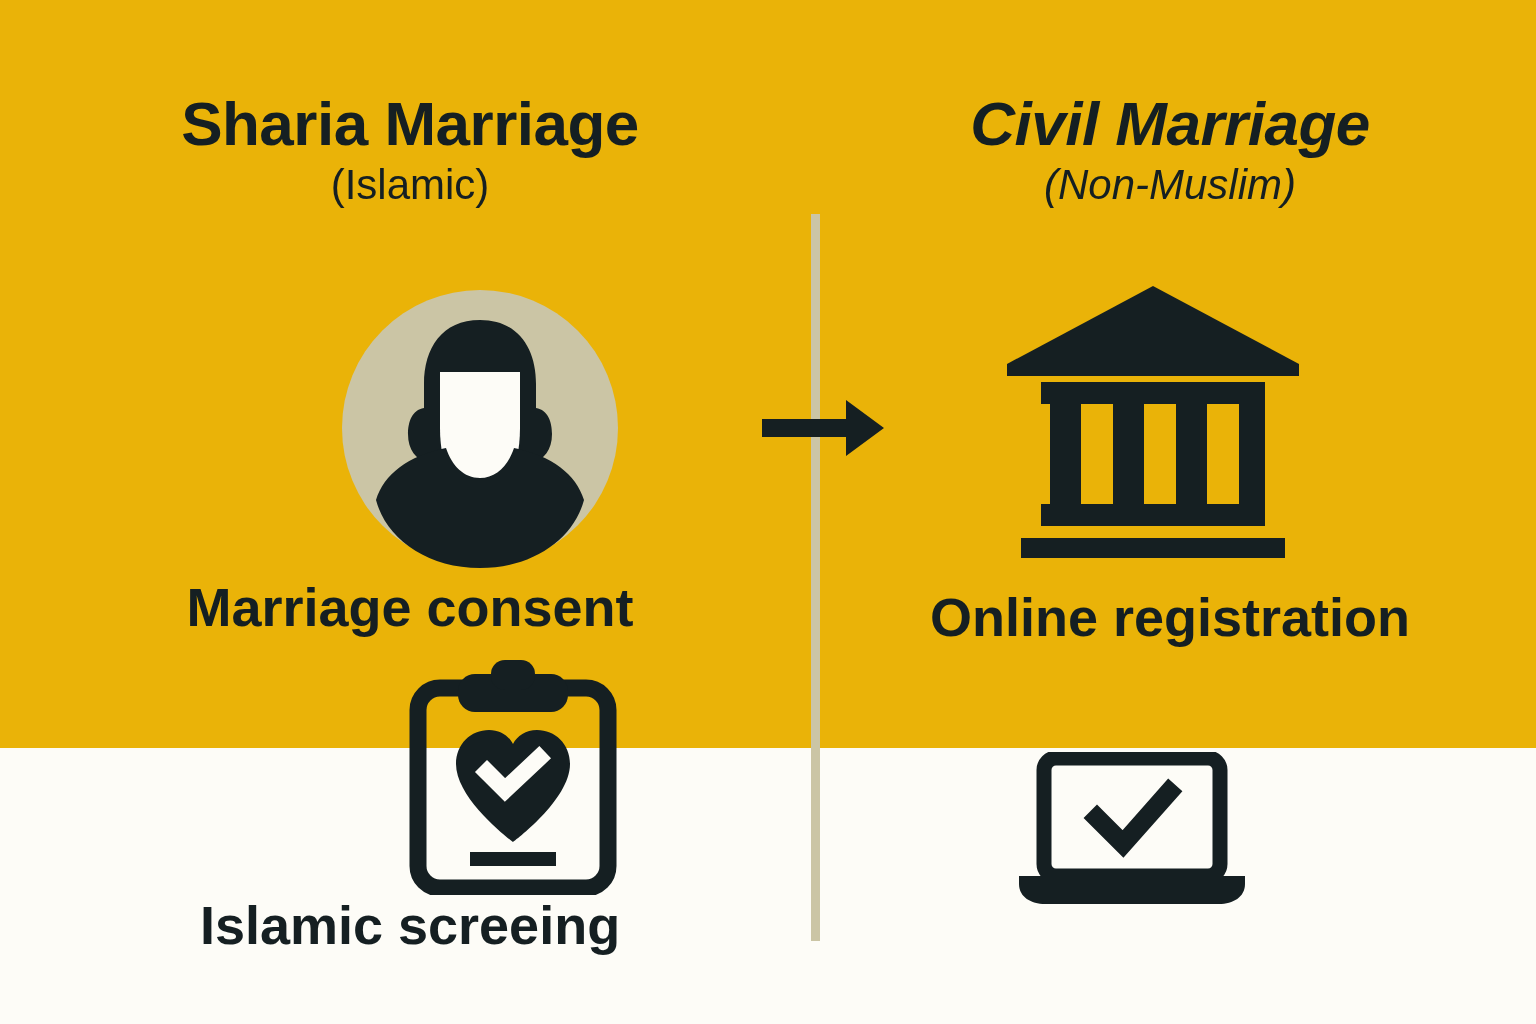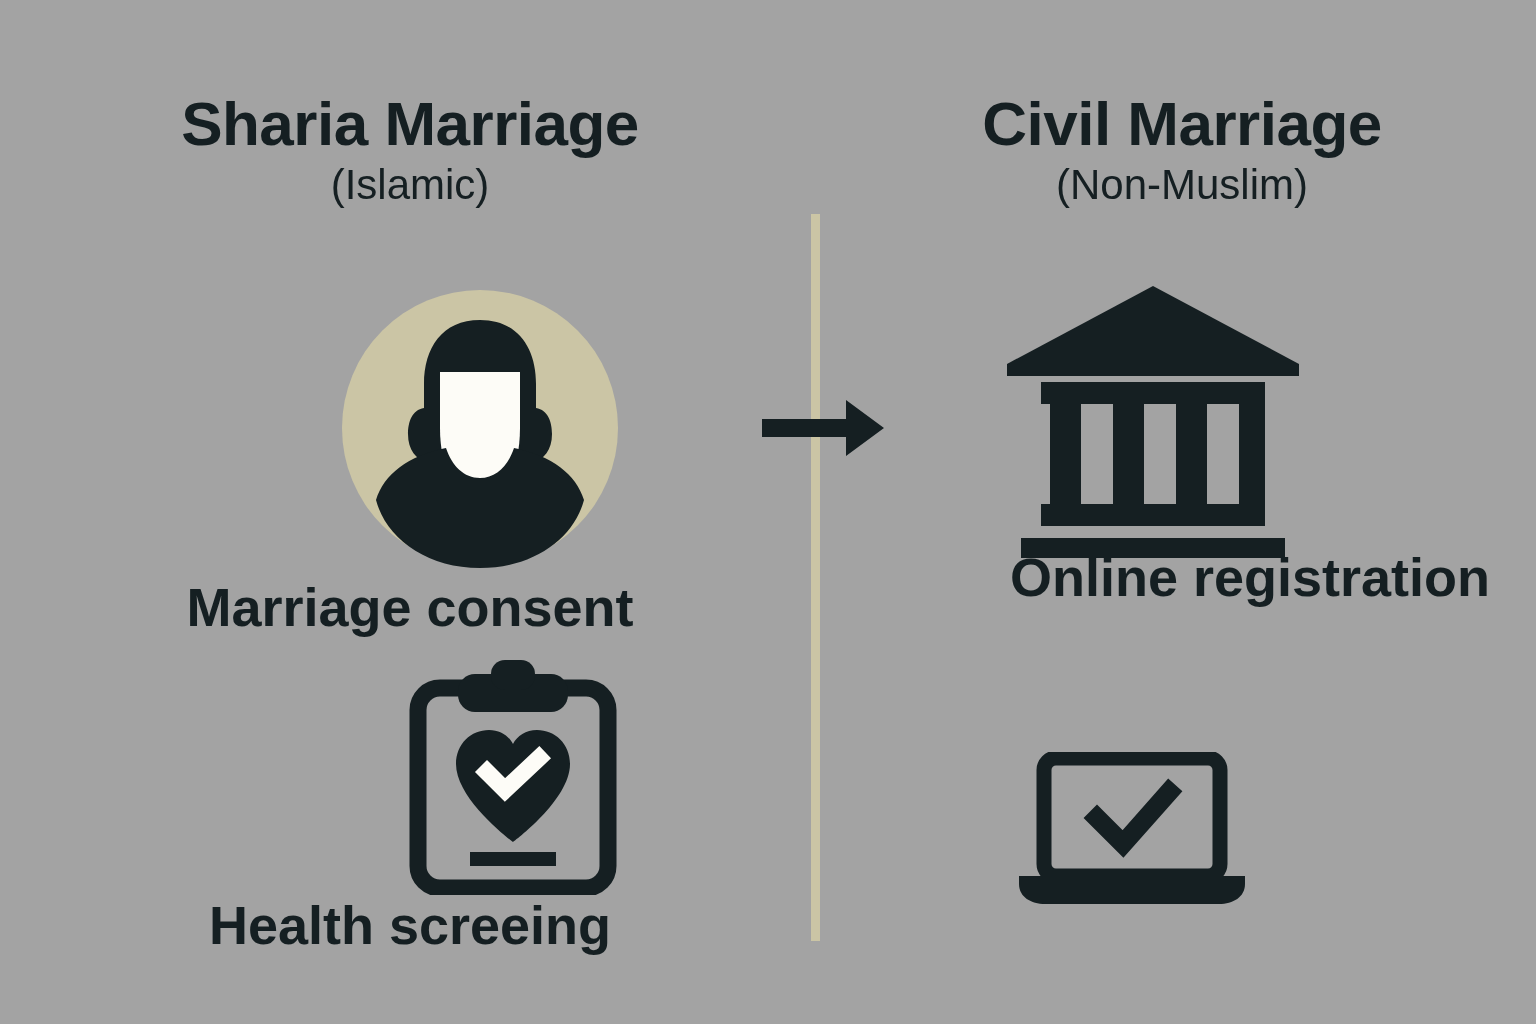--- a/index.html
+++ b/index.html
@@ -11,22 +11,22 @@
     height: 1024px;
     background: #FDFCF7;
     font-family: "Liberation Sans", sans-serif;
     color: #151F22;
     overflow: hidden;
   }
 
   #infographic {
     position: relative;
     width: 1536px;
-    height: 1024px;
-    background: #a3a3a3;
+    height: 748px;
+    background: #eab308;
   }
 
   
   .divider {
     position: absolute;
     left: 811px;
     top: 214px;
     width: 9px;
     height: 727px;
     background: #CBC5A5;
@@ -51,21 +51,21 @@
   .column.left  { left: 30px; }
   .column.right { left: 790px; }
 
   
   .heading-block {
     position: absolute;
     width: 100%;
     text-align: center;
   }
   .column.left  .heading-block { top: 92px; left: 20px; width: 720px; }
-  .column.right .heading-block { top: 92px; left: 72px; width: 640px; }
+  .column.right .heading-block { top: 92px; left: 60px; width: 640px; font-style: italic; }
 
   .title {
     font-size: 62px;
     font-weight: bold;
     line-height: 1.02;
     letter-spacing: -0.5px;
     white-space: nowrap;
   }
   .subtitle {
     font-size: 42px;
@@ -83,21 +83,21 @@
     font-weight: bold;
     line-height: 1.1;
   }
   .label-consent {
     left: 20px; top: 578px; width: 720px;
   }
   .label-health {
     left: 20px; top: 896px; width: 720px;
   }
   .label-online {
-    left: 60px; top: 548px; width: 640px; text-align: right;
+    left: 60px; top: 588px; width: 640px;
   }
 
   
   .icon-slot { position: absolute; }
   .icon-avatar    { left: 310px; top: 288px; width: 280px; height: 280px; }
   .icon-clipboard { left: 378px; top: 660px; width: 210px; height: 235px; }
   .icon-bank      { left: 213px; top: 282px; width: 300px; height: 280px; }
   .icon-laptop    { left: 227px; top: 752px; width: 230px; height: 155px; }
 
   svg { display: block; }
@@ -171,21 +171,21 @@
                  C 92 70, 101 76, 105 84
                  C 109 76, 118 70, 129 70
                  C 147 70, 162 84, 162 104
                  C 162 140, 105 182, 105 182 Z" fill="#151F22"></path>
         <path d="M79 112 L 97 130 L 131 98" fill="none" stroke="#FDFCF7" stroke-width="17" stroke-linecap="square" stroke-linejoin="miter"></path>
 
         <rect x="62" y="192" width="86" height="14" fill="#151F22"></rect>
       </svg>
     </div>
 
-    <div class="item-label label-health">Health screeing</div>
+    <div class="item-label label-health">Islamic screeing</div>
   </div>
 
   <div class="column right">
 
     <div class="heading-block">
       <div class="title">Civil Marriage</div>
       <div class="subtitle">(Non-Muslim)</div>
     </div>
 
     <div class="icon-slot icon-bank">

